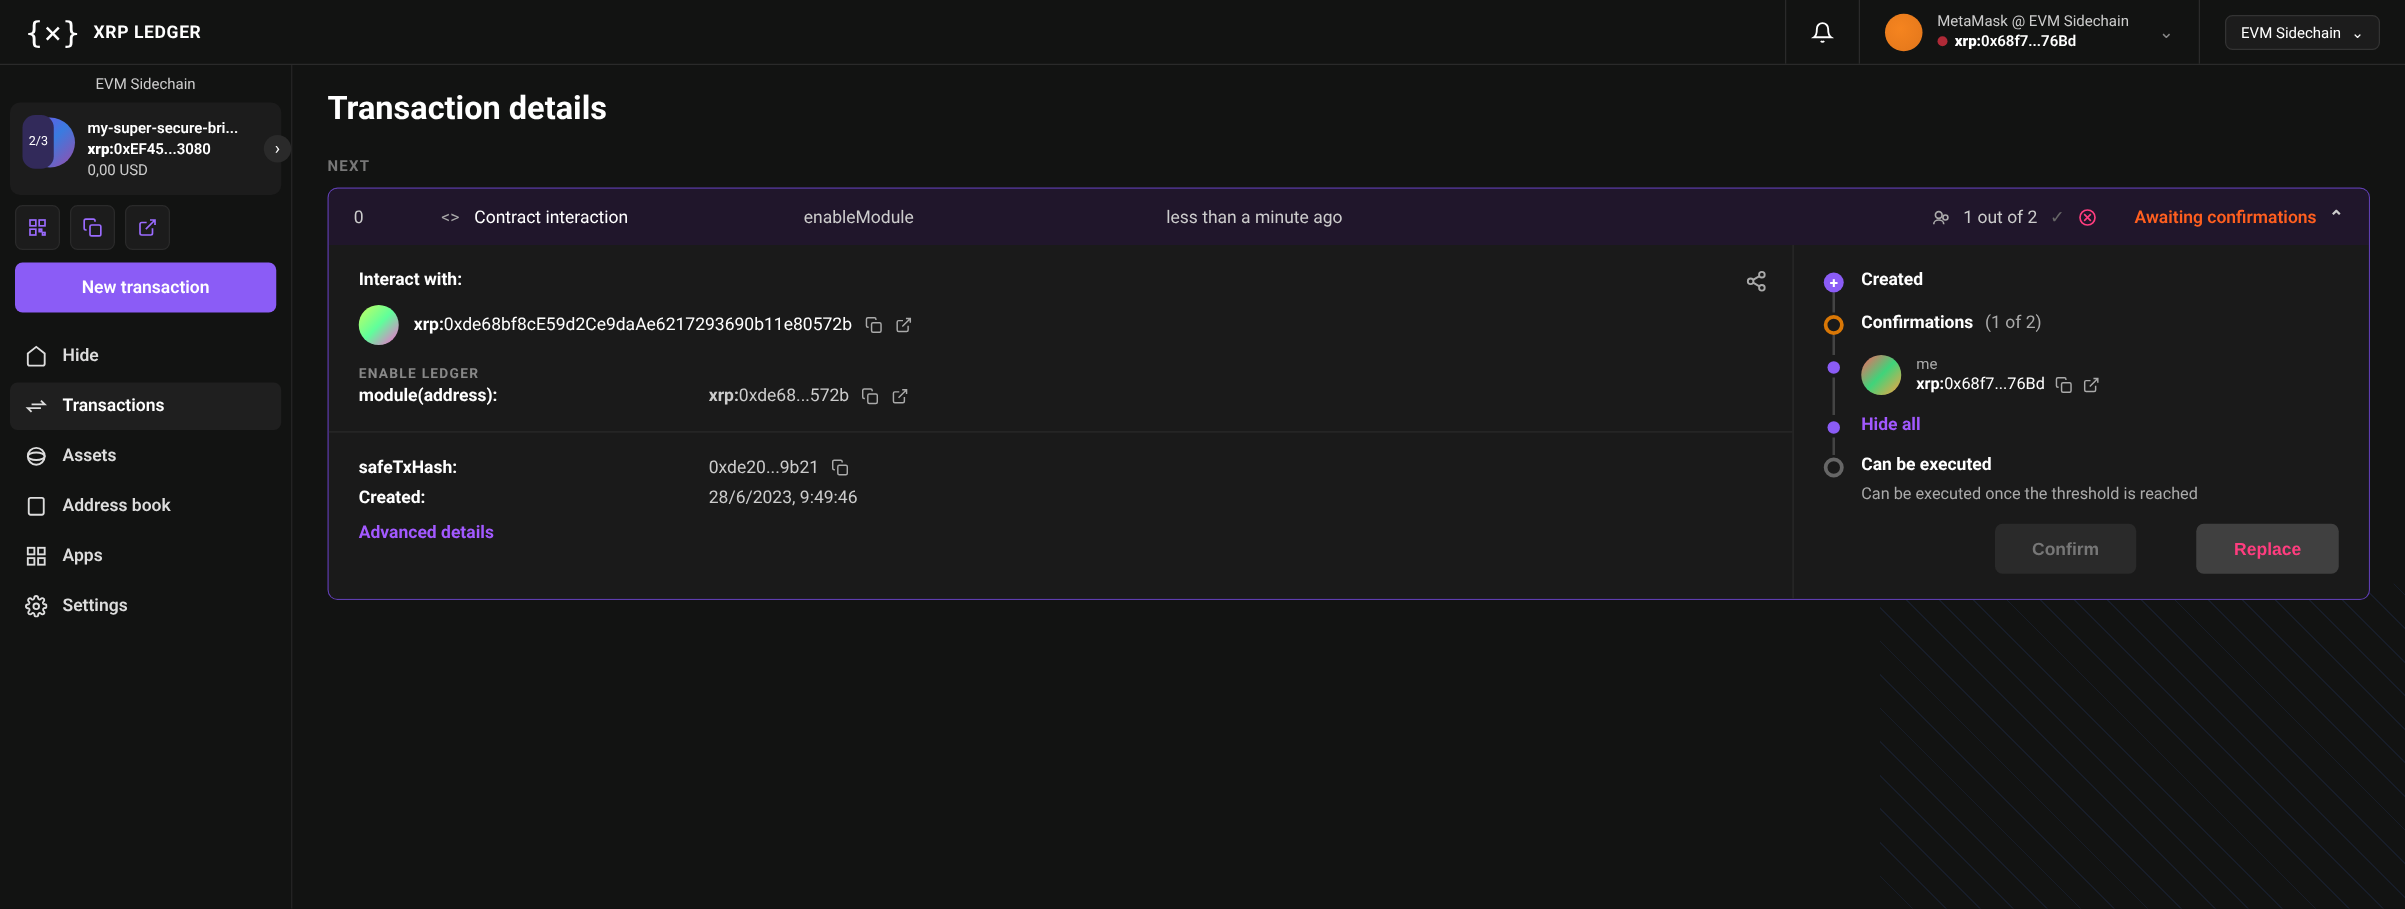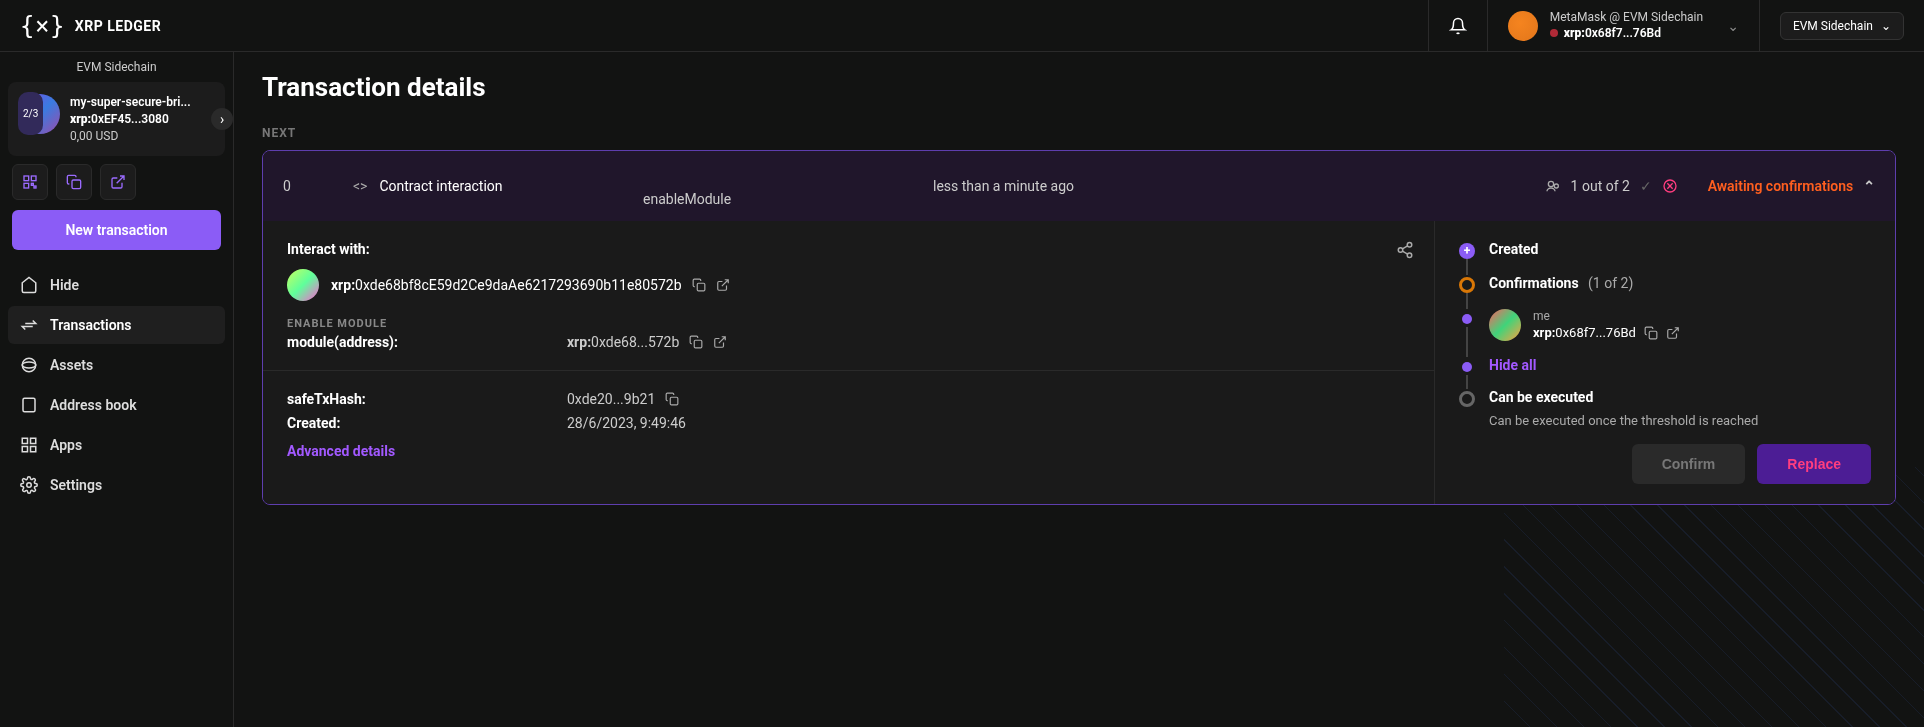--- a/index.html
+++ b/index.html
@@ -119,21 +119,21 @@
     border:1px solid #5e3eae; border-radius:8px; background:#1a141f;
     overflow:hidden;
   }
   .tx-header {
     display:flex; align-items:center; padding:14px 20px; gap:30px;
     background:#20162b;
   }
   .th-nonce { width:40px; color:#ccc; }
   .th-type { display:flex; align-items:center; gap:12px; width:260px; }
   .code-icon { color:#aaa; }
-  .th-method { width:260px; color:#ccc;margin-top:26px; }
+  .th-method { width:260px; color:#ccc; }
   .th-time { flex:1; color:#ccc; }
   .th-sigs { display:flex; align-items:center; gap:10px; color:#ccc; }
   .check { color:#666; }
   .xcircle { color:#b02a37; }
   .th-status {
     color:#a259ff; font-weight:600; display:flex; align-items:center; gap:10px;
     margin-left:auto;
   }
   .status-warn { color:#ff5f1f; }
   .tx-body { display:flex; background:#1a1a1a; }
@@ -180,21 +180,21 @@
   .signer-block { display:flex; align-items:center; gap:12px; }
   .signer-text { line-height:1.3; }
   .signer-text .me { font-size:12px; color:#aaa; }
   .signer-text .addr { font-size:13px; display:flex; align-items:center; gap:8px; }
   .btn-row { display:flex; gap:12px; margin-top:10px; justify-content:flex-end; }
   .btn {
     padding:12px 30px; border-radius:6px; font-weight:600; font-size:14px;
     border:none; cursor:pointer;
   }
   .btn-disabled { background:#2a2a2a; color:#777; cursor:not-allowed; }
-  .btn-danger { background:#4c1d95; color:#ff3d7f; }
+  .btn-danger { background:#404040; color:#ff3d7f;margin-left:36px; }
 </style>
 </head>
 <body>
 
 <div class="topbar">
   <div class="logo">
     <span class="logo-icon">{×}</span>
     <span>XRP LEDGER</span>
   </div>
   <div class="tb-spacer"></div>
@@ -356,21 +356,21 @@
               <span><b>xrp:</b><span>0xde68bf8cE59d2Ce9daAe6217293690b11e80572b</span></span>
               <svg class="small-icon" viewBox="0 0 24 24" stroke-width="2">
                   <rect x="9" y="9" width="13" height="13" rx="2"></rect>
                   <path d="M5 15H4a2 2 0 01-2-2V4a2 2 0 012-2h9a2 2 0 012 2v1"></path>
                 </svg>
               <svg class="small-icon" viewBox="0 0 24 24" stroke-width="2">
                   <path d="M18 13v6a2 2 0 01-2 2H5a2 2 0 01-2-2V8a2 2 0 012-2h6M15 3h6v6M10 14L21 3"></path>
                 </svg>
             </div>
           </div>
-          <div class="muted-label">ENABLE MODULE</div>
+          <div class="muted-label">ENABLE LEDGER</div>
           <div class="kv-row">
             <div class="kv-key">module(address):</div>
             <div class="kv-val">
               <span><b>xrp:</b><span>0xde68...572b</span></span>
               <svg class="small-icon" viewBox="0 0 24 24" stroke-width="2">
                   <rect x="9" y="9" width="13" height="13" rx="2"></rect>
                   <path d="M5 15H4a2 2 0 01-2-2V4a2 2 0 012-2h9a2 2 0 012 2v1"></path>
                 </svg>
               <svg class="small-icon" viewBox="0 0 24 24" stroke-width="2">
                   <path d="M18 13v6a2 2 0 01-2 2H5a2 2 0 01-2-2V8a2 2 0 012-2h6M15 3h6v6M10 14L21 3"></path>

